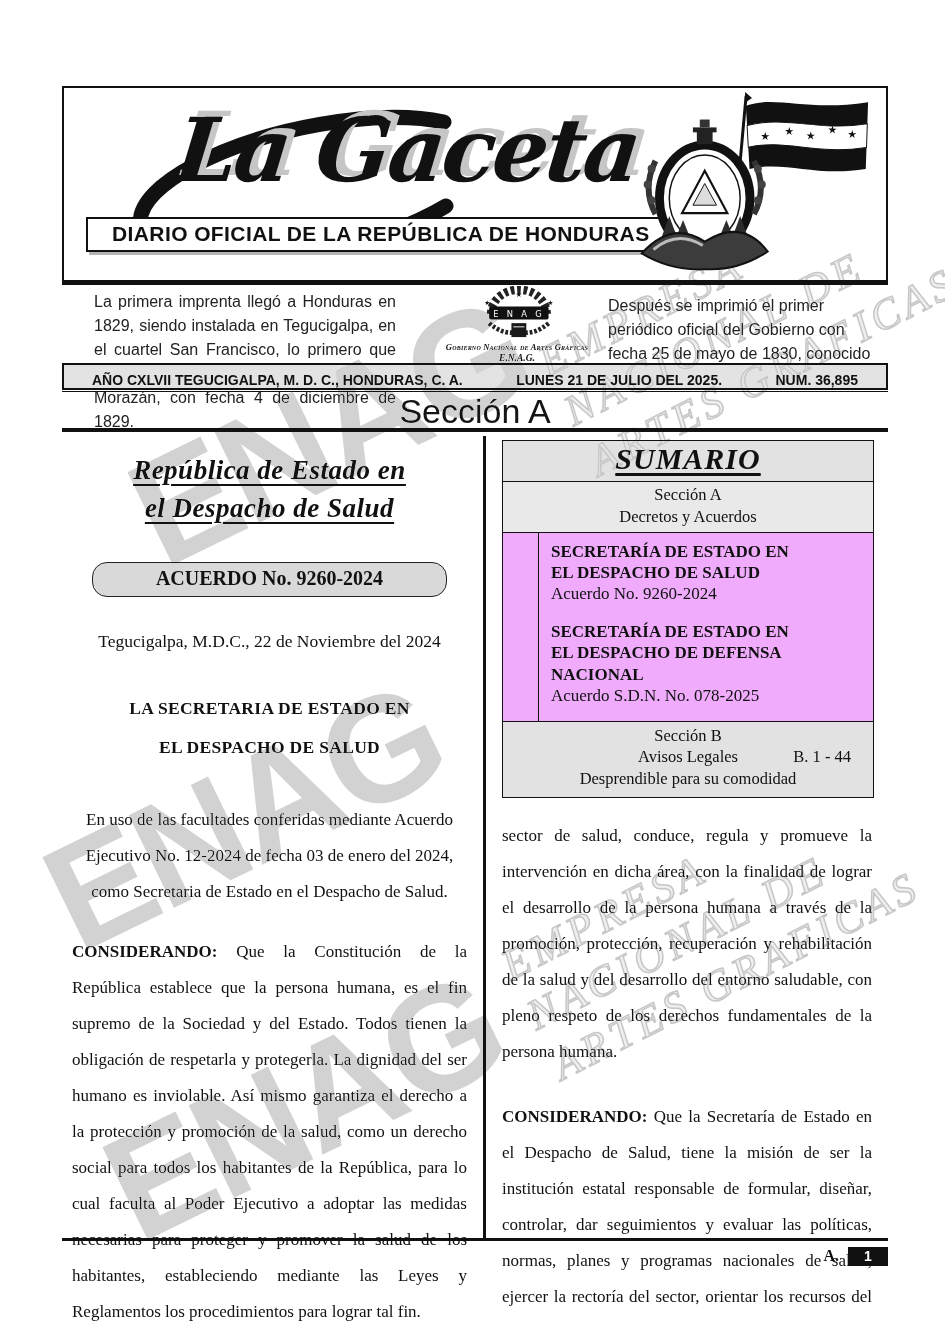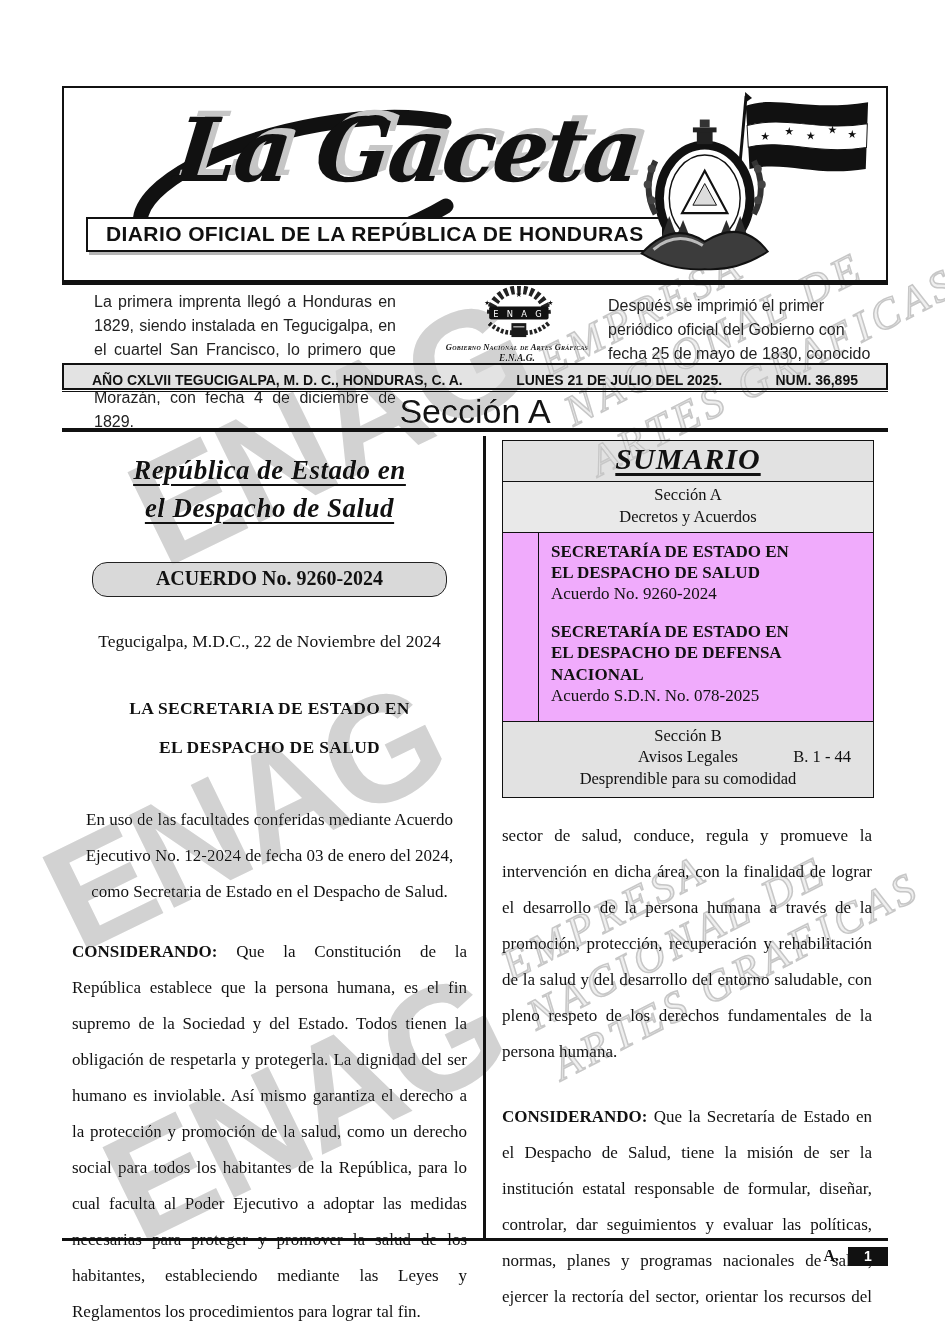--- a/index.html
+++ b/index.html
@@ -11,21 +11,21 @@
   .masthead { position:absolute; left:62px; top:86px; width:826px; height:199px;
               border:2px solid #111; border-bottom:5px solid #111; background:#fff; }
   .brand { position:absolute; left:8px; top:4px; width:560px; height:155px; }
   .brand svg { position:absolute; left:0; top:0; }
   .brand-text { position:absolute; left:104px; top:6px;
                 font-family:"DejaVu Serif", serif; font-style:italic; font-weight:bold;
                 font-size:88px; letter-spacing:-3px; transform:skewX(-6deg);
                 text-shadow:8px -6px 0 #c6c6c6; white-space:nowrap; }
   .diario-box { position:absolute; left:22px; bottom:28px; background:#fff;
                 border:2.5px solid #111; box-shadow:3px 3px 0 #b5b5b5;
-                padding:3px 18px 4px; font-family:"Liberation Sans", sans-serif;
+                padding:3px 24px 4px; font-family:"Liberation Sans", sans-serif;
                 font-weight:bold; font-size:21px; letter-spacing:.4px; white-space:nowrap; }
   .coat { position:absolute; right:4px; top:2px; width:262px; height:192px; }
 
   
   .info-strip { position:absolute; left:62px; top:290px; width:826px; height:72px;
                 display:flex; font-family:"Liberation Sans", sans-serif; }
   .note { font-size:16px; line-height:1.5; color:#222; }
   .note-left  { width:302px; margin-left:32px; text-align:justify; }
   .enag-block { width:170px; margin-left:36px; text-align:center; margin-top:-4px; }
   .enag-caption { font-family:"Liberation Serif", serif; font-style:italic; font-weight:bold;

